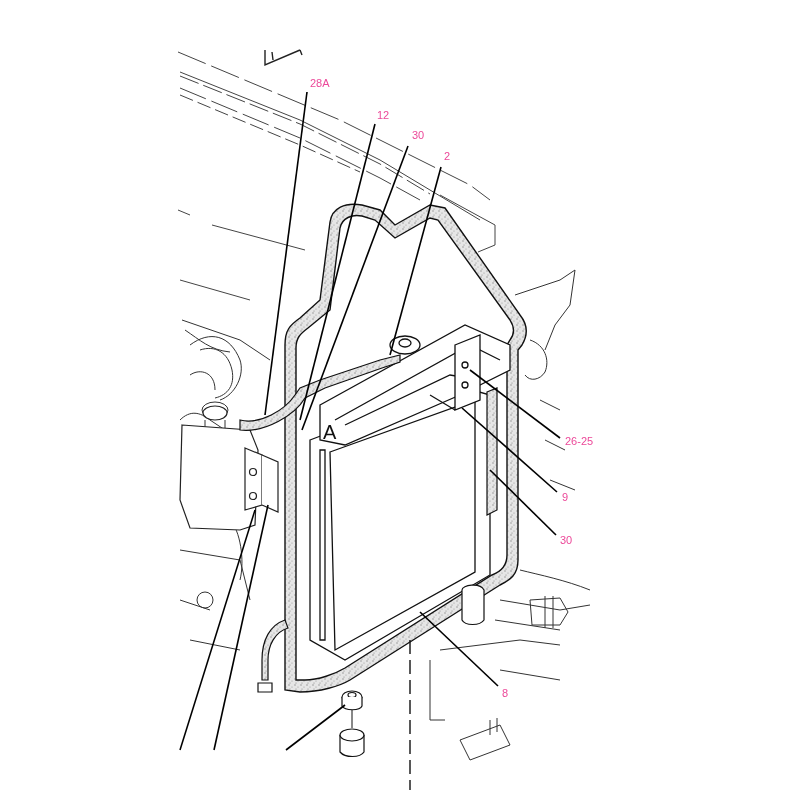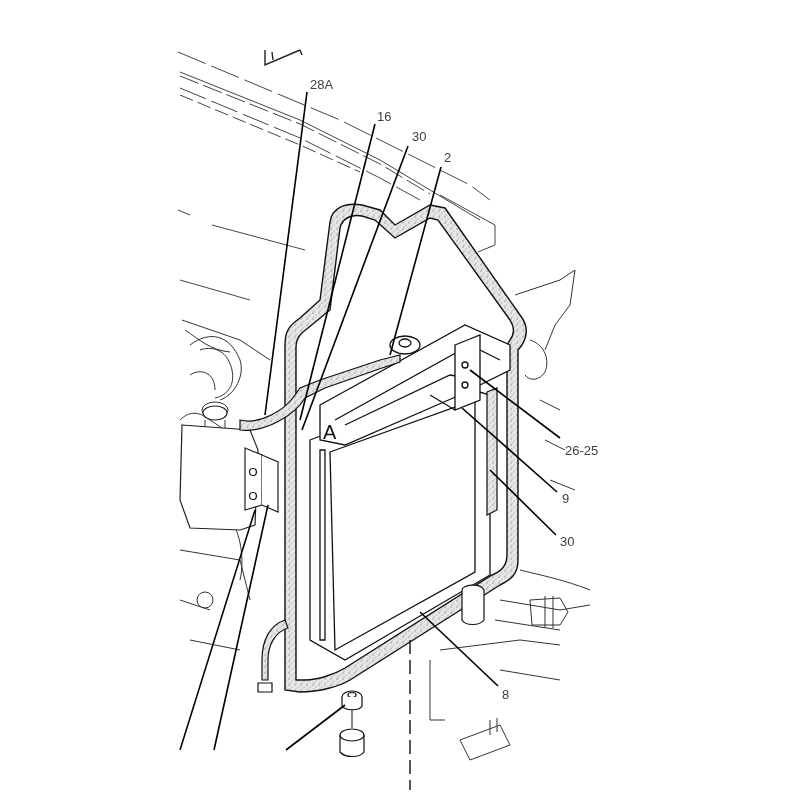--- a/index.html
+++ b/index.html
@@ -1,18 +1,18 @@
 <!DOCTYPE html>
 <html><head>
 <meta charset="utf-8">
 <style>
   html, body { margin: 0; padding: 0; background: #ffffff; }
   body { width: 800px; height: 800px; overflow: hidden; position: relative; font-family: "Liberation Sans", sans-serif; }
   #diagram { position: absolute; left: 0; top: 0; width: 800px; height: 800px; }
-  .callout-label { position: absolute; font-size: 13px; color: #404040; line-height: 1; white-space: nowrap; font-family: "Liberation Sans", sans-serif; }
+  .callout-label { position: absolute; font-size: 11px; color: #ec4899; line-height: 1; white-space: nowrap; font-family: "Liberation Sans", sans-serif; }
   .view-letter { position: absolute; font-size: 20px; color: #111111; line-height: 1; font-family: "Liberation Sans", sans-serif; }
 </style>
 </head>
 <body>
 
 <svg id="diagram" viewBox="0 0 800 800" xmlns="http://www.w3.org/2000/svg">
   <defs>
     <pattern id="speckle" width="6" height="6" patternUnits="userSpaceOnUse">
       <rect width="6" height="6" fill="#e6e6e6"></rect>
       <circle cx="1" cy="1" r="0.7" fill="#888"></circle>
@@ -141,20 +141,20 @@
     <path d="M557 492 L462 408"></path>
     <path d="M556 535 L490 470"></path>
     <path d="M498 686 L420 612"></path>
     <path d="M255 510 L180 750"></path>
     <path d="M268 505 L214 750"></path>
     <path d="M345 705 L286 750"></path>
   </g>
 </svg>
 
 <div class="callout-label" style="left:310px; top:78px;">28A</div>
-<div class="callout-label" style="left:377px; top:110px;">16</div>
+<div class="callout-label" style="left:377px; top:110px;">12</div>
 <div class="callout-label" style="left:412px; top:130px;">30</div>
 <div class="callout-label" style="left:444px; top:151px;">2</div>
-<div class="callout-label" style="left:565px; top:436px;margin-top:8px;">26-25</div>
+<div class="callout-label" style="left:565px; top:436px;">26-25</div>
 <div class="callout-label" style="left:562px; top:492px;">9</div>
 <div class="callout-label" style="left:560px; top:535px;">30</div>
 <div class="callout-label" style="left:502px; top:688px;">8</div>
 <div class="view-letter" style="left:323px; top:422px;">A</div>
 
 </body></html>

